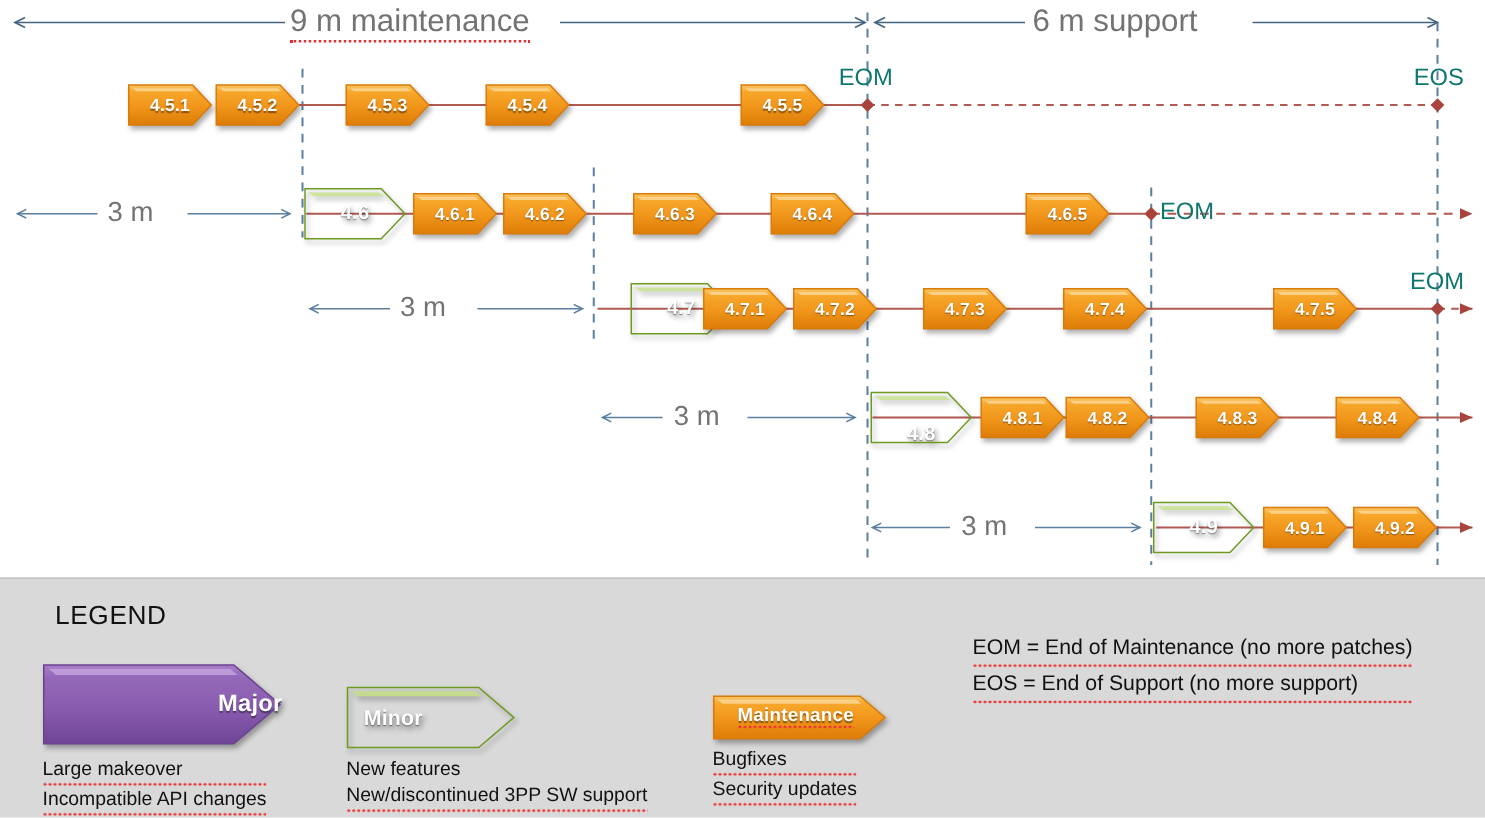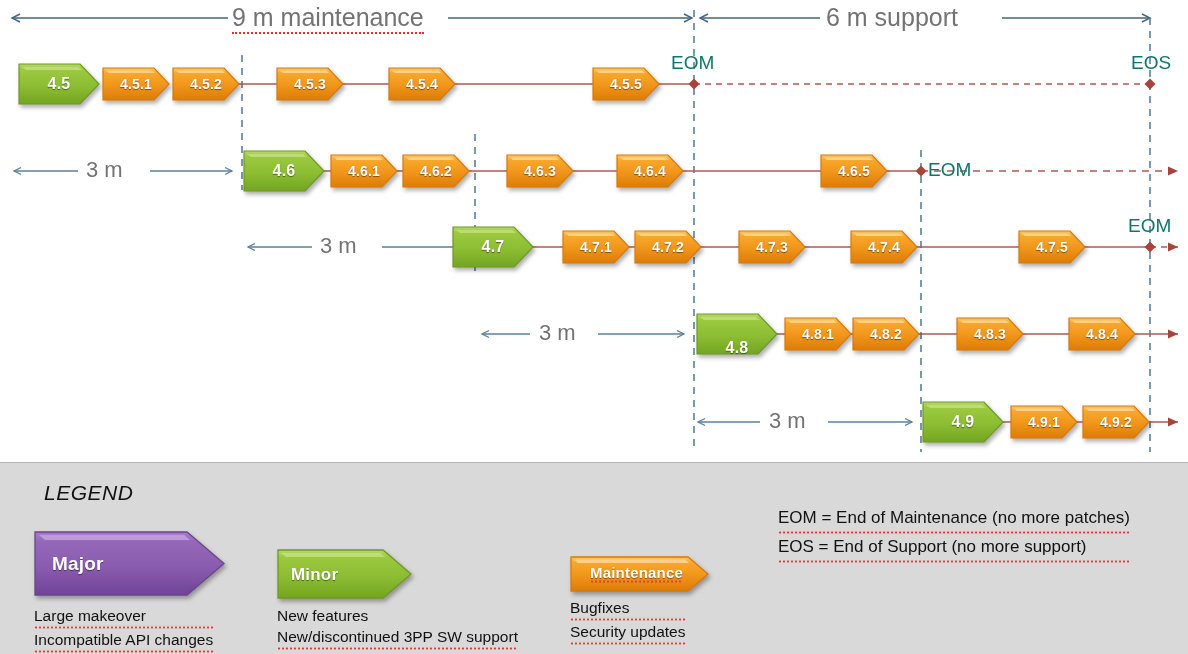--- a/index.html
+++ b/index.html
@@ -54,21 +54,21 @@
   .eom{
     position:absolute;
     font-size:19px;color:#0f766e;
     white-space:nowrap;
     font-family:"Liberation Sans", sans-serif;
   }
 
   
   .legend-title{
     position:absolute;left:44px;top:18px;
-    font-size:21px;color:#111;letter-spacing:.5px;font-style:italic;
+    font-size:21px;color:#111;letter-spacing:.5px;
   }
   .lg-desc{
     position:absolute;
     font-size:15.5px;color:#111;
     line-height:21px;white-space:nowrap;
   }
   .lg-desc span{display:block;}
   .sp{
     background-image:radial-gradient(circle, #e33 1px, transparent 1.2px);
     background-size:4px 3px;
@@ -180,35 +180,20 @@
     <div class="measure" style="left:86px;top:157px;"><span>3 m</span></div>
     <div class="measure" style="left:320px;top:233px;"><span>3 m</span></div>
     <div class="measure" style="left:539px;top:320px;"><span>3 m</span></div>
     <div class="measure" style="left:769px;top:408px;"><span>3 m</span></div>
 
     <div class="eom" style="left:671px;top:52px;"><span>EOM</span></div>
     <div class="eom" style="left:1131px;top:52px;"><span>EOS</span></div>
     <div class="eom" style="left:928px;top:159px;"><span>EOM</span></div>
     <div class="eom" style="left:1128px;top:215px;"><span>EOM</span></div>
 
-    <div class="chev minor" style="left:18px;top:62px;width:82px;height:44px;">
-      <svg class="body" viewBox="0 0 82 44" preserveAspectRatio="none">
-        <defs>
-            <linearGradient id="gMin" x1="0" y1="0" x2="0" y2="1">
-          <stop offset="0" stop-color="#b6d96a"></stop>
-              <stop offset="14%" stop-color="#9cc93f"></stop>
-          <stop offset="55%" stop-color="#8cbd33"></stop>
-              <stop offset="100%" stop-color="#74a521"></stop>
-        </linearGradient>
-          </defs>
-        <path d="M1,2 L62,2 L81,22 L62,42 L1,42 Z" fill="url(#gMin)" stroke="#6f9a22" stroke-width="1.2"></path>
-        <path d="M4,5 L60,5 L64,8 L8,8 Z" fill="#c5e183" opacity=".75"></path>
-      </svg>
-      <span class="lbl">4.5</span>
-    </div>
     <div class="chev maint" style="left:102px;top:66px;width:68px;height:36px;">
       <svg class="body" viewBox="0 0 68 36" preserveAspectRatio="none">
         <defs>
             <linearGradient id="gMnt" x1="0" y1="0" x2="0" y2="1">
           <stop offset="0" stop-color="#fbc86a"></stop>
               <stop offset="16%" stop-color="#f7a82c"></stop>
           <stop offset="55%" stop-color="#f0951a"></stop>
               <stop offset="100%" stop-color="#dd7c07"></stop>
         </linearGradient>
           </defs>
@@ -282,21 +267,21 @@
       <span class="lbl">4.6.4</span>
     </div>
     <div class="chev maint" style="left:820px;top:153px;width:68px;height:36px;">
       <svg class="body" viewBox="0 0 68 36" preserveAspectRatio="none">
         <path d="M1,2 L52,2 L67,18 L52,34 L1,34 Z" fill="url(#gMnt)" stroke="#d97a09" stroke-width="1.2"></path>
         <path d="M4,4.5 L50,4.5 L53,7 L7,7 Z" fill="#fdd89b" opacity=".8"></path>
       </svg>
       <span class="lbl">4.6.5</span>
     </div>
 
-    <div class="chev minor" style="left:452px;top:225px;width:82px;height:44px;">
+    <div class="chev minor" style="left:504px;top:225px;width:82px;height:44px;">
       <svg class="body" viewBox="0 0 82 44" preserveAspectRatio="none">
         <path d="M1,2 L62,2 L81,22 L62,42 L1,42 Z" fill="url(#gMin)" stroke="#6f9a22" stroke-width="1.2"></path>
         <path d="M4,5 L60,5 L64,8 L8,8 Z" fill="#c5e183" opacity=".75"></path>
       </svg>
       <span class="lbl">4.7</span>
     </div>
     <div class="chev maint" style="left:562px;top:229px;width:68px;height:36px;">
       <svg class="body" viewBox="0 0 68 36" preserveAspectRatio="none">
         <path d="M1,2 L52,2 L67,18 L52,34 L1,34 Z" fill="url(#gMnt)" stroke="#d97a09" stroke-width="1.2"></path>
         <path d="M4,4.5 L50,4.5 L53,7 L7,7 Z" fill="#fdd89b" opacity=".8"></path>
@@ -388,21 +373,21 @@
         <path d="M4,4.5 L50,4.5 L53,7 L7,7 Z" fill="#fdd89b" opacity=".8"></path>
       </svg>
       <span class="lbl">4.9.2</span>
     </div>
   </div>
 
   <div id="legend">
 
     <div class="legend-title">LEGEND</div>
 
-    <div class="chev" style="left:34px;top:66px;width:192px;height:69px;font-size:19px;justify-content:flex-start;padding-left:18px;">
+    <div class="chev" style="left:34px;top:66px;width:192px;height:69px;font-size:19px;justify-content:flex-end;padding-left:18px;">
       <svg class="body" viewBox="0 0 192 69" preserveAspectRatio="none">
         <defs>
             <linearGradient id="gMaj" x1="0" y1="0" x2="0" y2="1">
           <stop offset="0" stop-color="#a87cc9"></stop>
               <stop offset="16%" stop-color="#9468b8"></stop>
           <stop offset="55%" stop-color="#8a5cb0"></stop>
               <stop offset="100%" stop-color="#6f4496"></stop>
         </linearGradient>
           </defs>
         <path d="M1,3 L153,3 L190,34.5 L153,66 L1,66 Z" fill="url(#gMaj)" stroke="#6b4490" stroke-width="1.3"></path>

